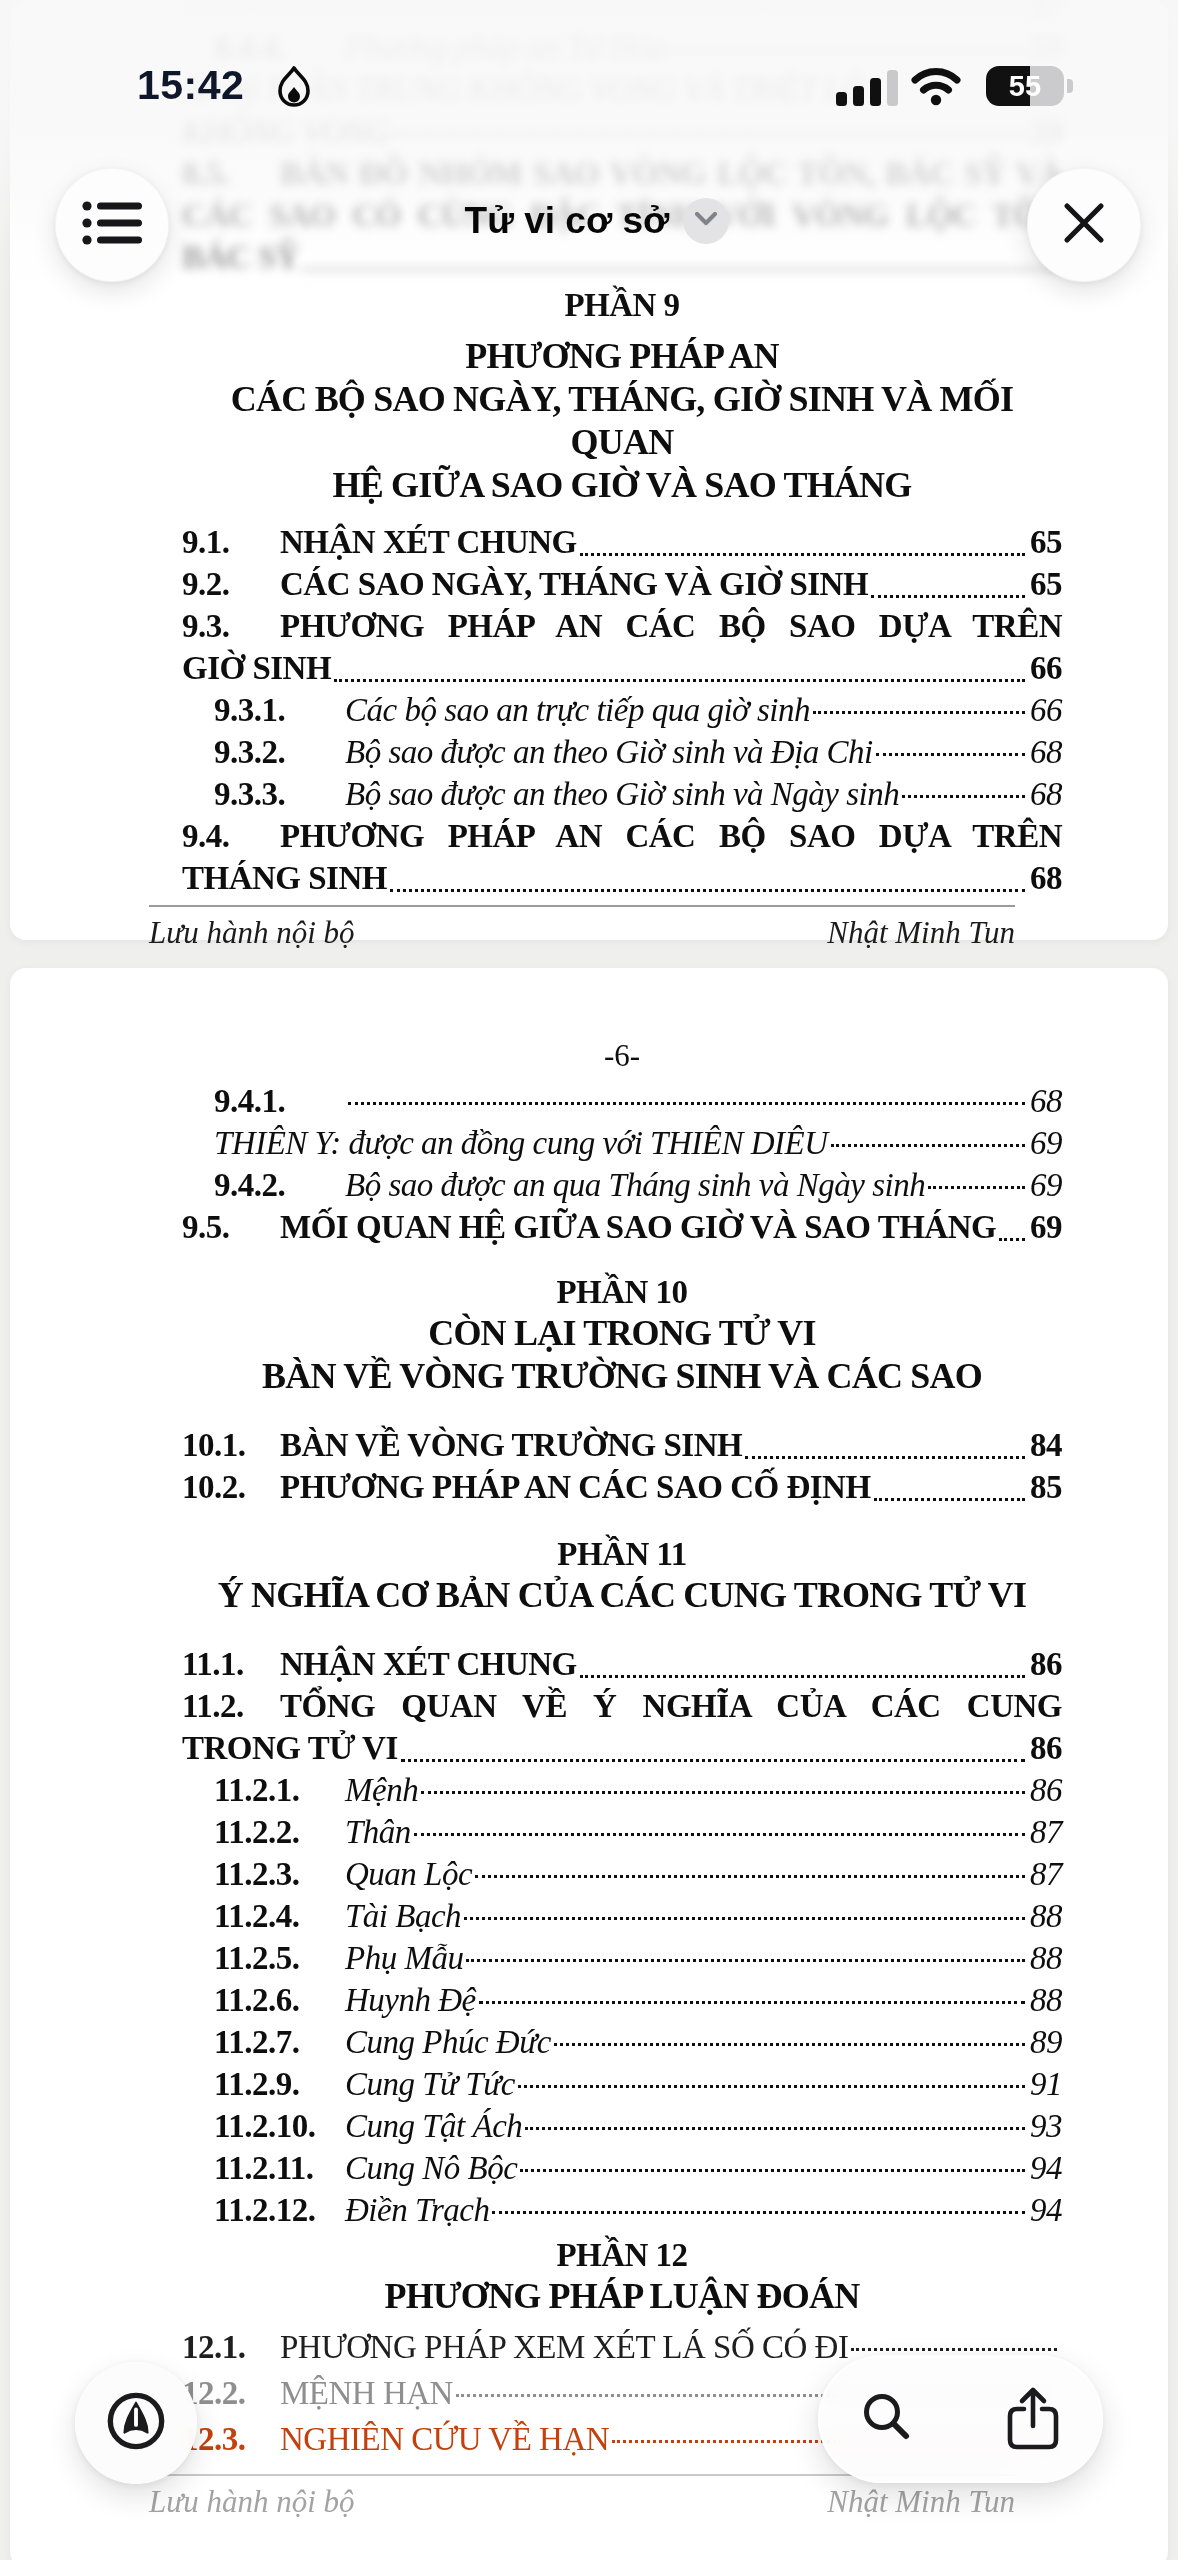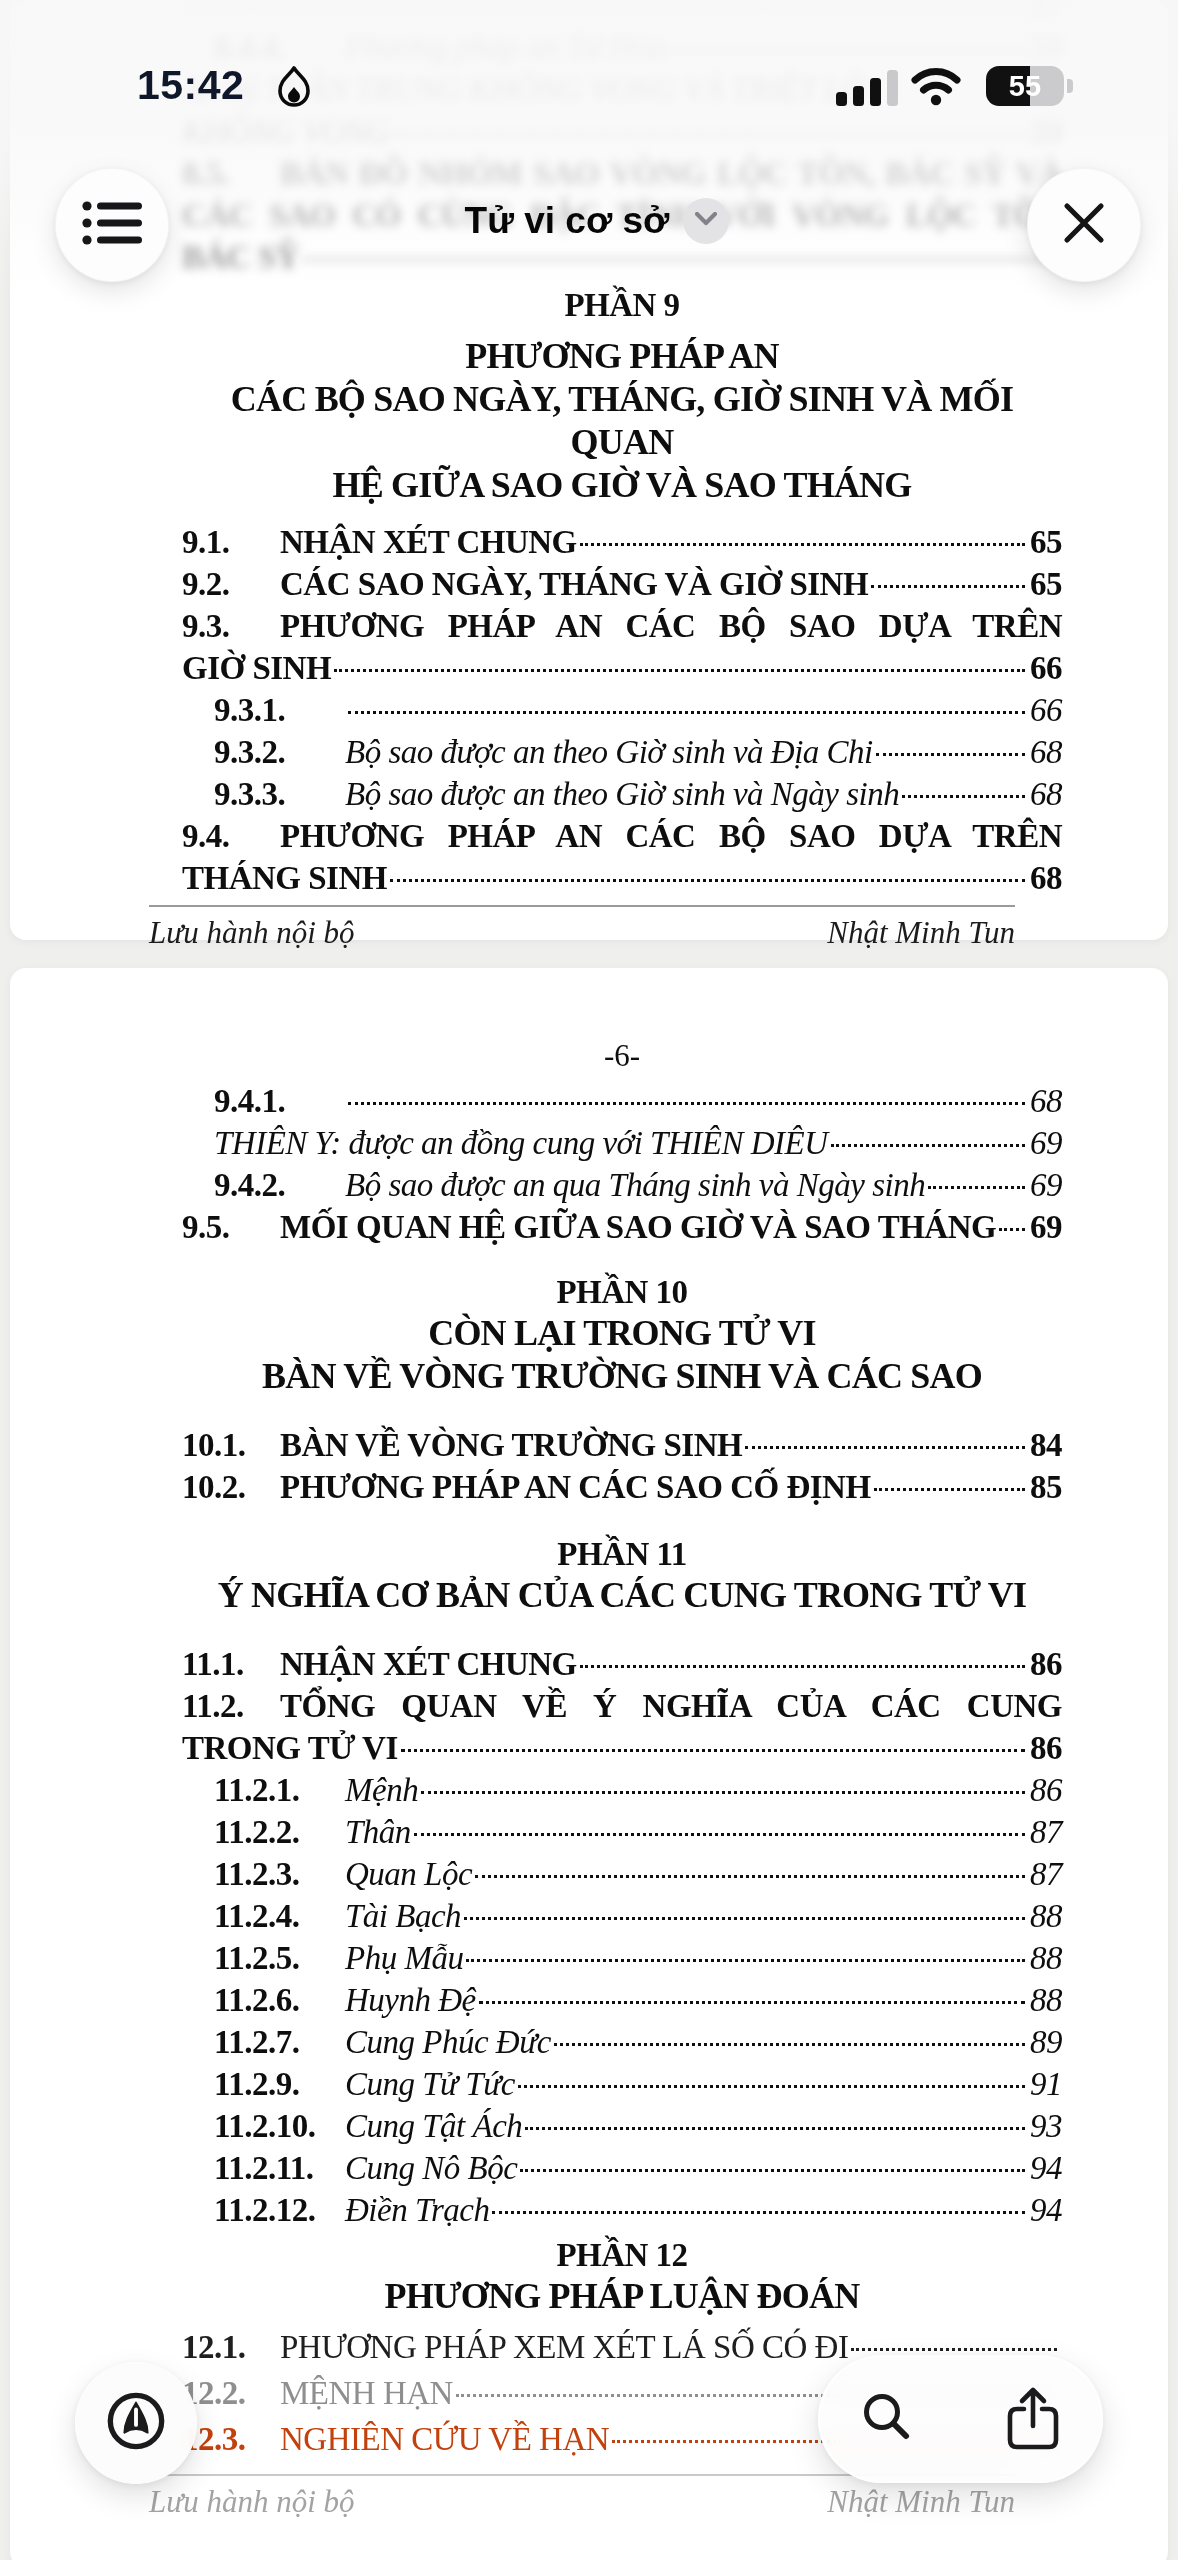--- a/index.html
+++ b/index.html
@@ -17,21 +17,21 @@
   
   .trow { display:flex; align-items:baseline; font-size:33px; line-height:42px;
           letter-spacing:-0.5px; white-space:nowrap; }
   .trow .num { flex:none; width:98px; font-weight:700; font-style:normal; }
   .trow.sub { margin-left:32px; }
   .trow.sub .num { width:131px; }
   .trow .lbl { flex:none; }
   .trow .lead { flex:1 1 0; min-width:0; border-bottom:3.2px dotted currentColor;
                 margin:0 5px 0 3px; transform:translateY(-7px); }
   .trow .pg { flex:none; }
-  .trow.b { font-weight:700; }
+  .trow.b { font-weight:700;align-items:flex-end; }
   .trow.i { font-style:italic; font-weight:400; }
   .trow.g1 { color:#1f1f1f; }
   .trow.g2 { color:#8f8f90; }
   .trow.g3 { color:#c2410c; }
   .trow .jtext { flex:1 1 0; text-align:justify; text-align-last:justify; }
   .trow.j .lbl { flex:1 1 0; text-align:justify; text-align-last:justify; }
   .t4 .trow { line-height:46px; }
 
   
   .part { text-align:center; }
@@ -180,20 +180,21 @@
           <span class="num">9.3.</span>
           <span class="jtext">PHƯƠNG PHÁP AN CÁC BỘ SAO DỰA TRÊN</span>
         </div>
         <div class="trow b">
           <span class="lbl">GIỜ SINH</span>
           <span class="lead"></span>
           <span class="pg">66</span>
         </div>
         <div class="trow i sub">
           <span class="num">9.3.1.</span>
+          <span class="lbl">Các bộ sao an trực tiếp qua giờ sinh</span>
           <span class="lead"></span>
           <span class="pg">66</span>
         </div>
         <div class="trow i sub">
           <span class="num">9.3.2.</span>
           <span class="lbl">Bộ sao được an theo Giờ sinh và Địa Chi</span>
           <span class="lead"></span>
           <span class="pg">68</span>
         </div>
         <div class="trow i sub">

